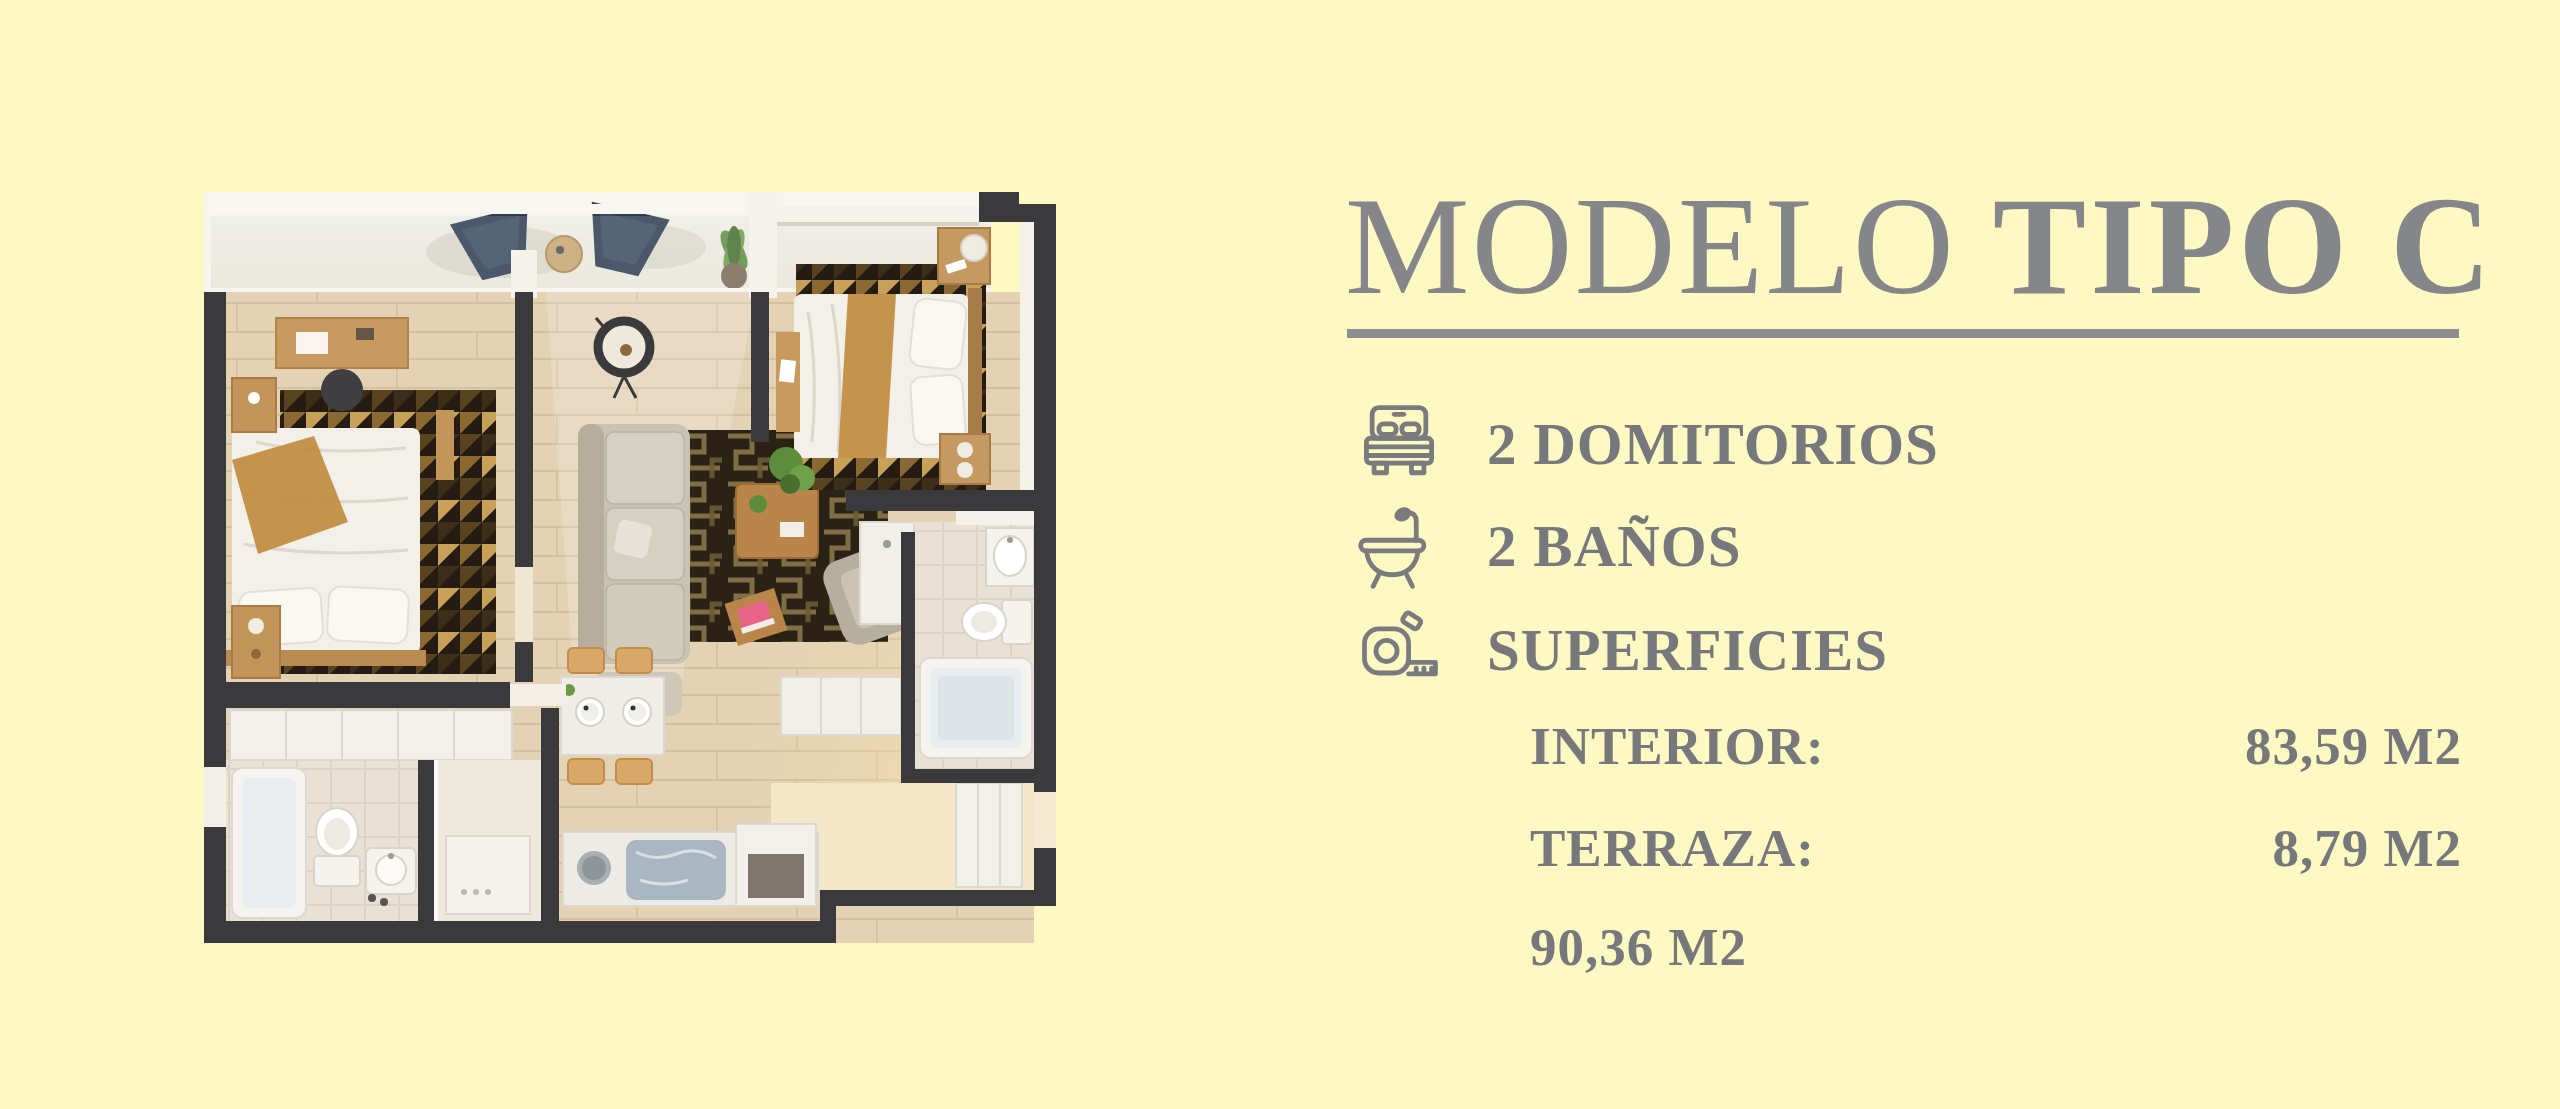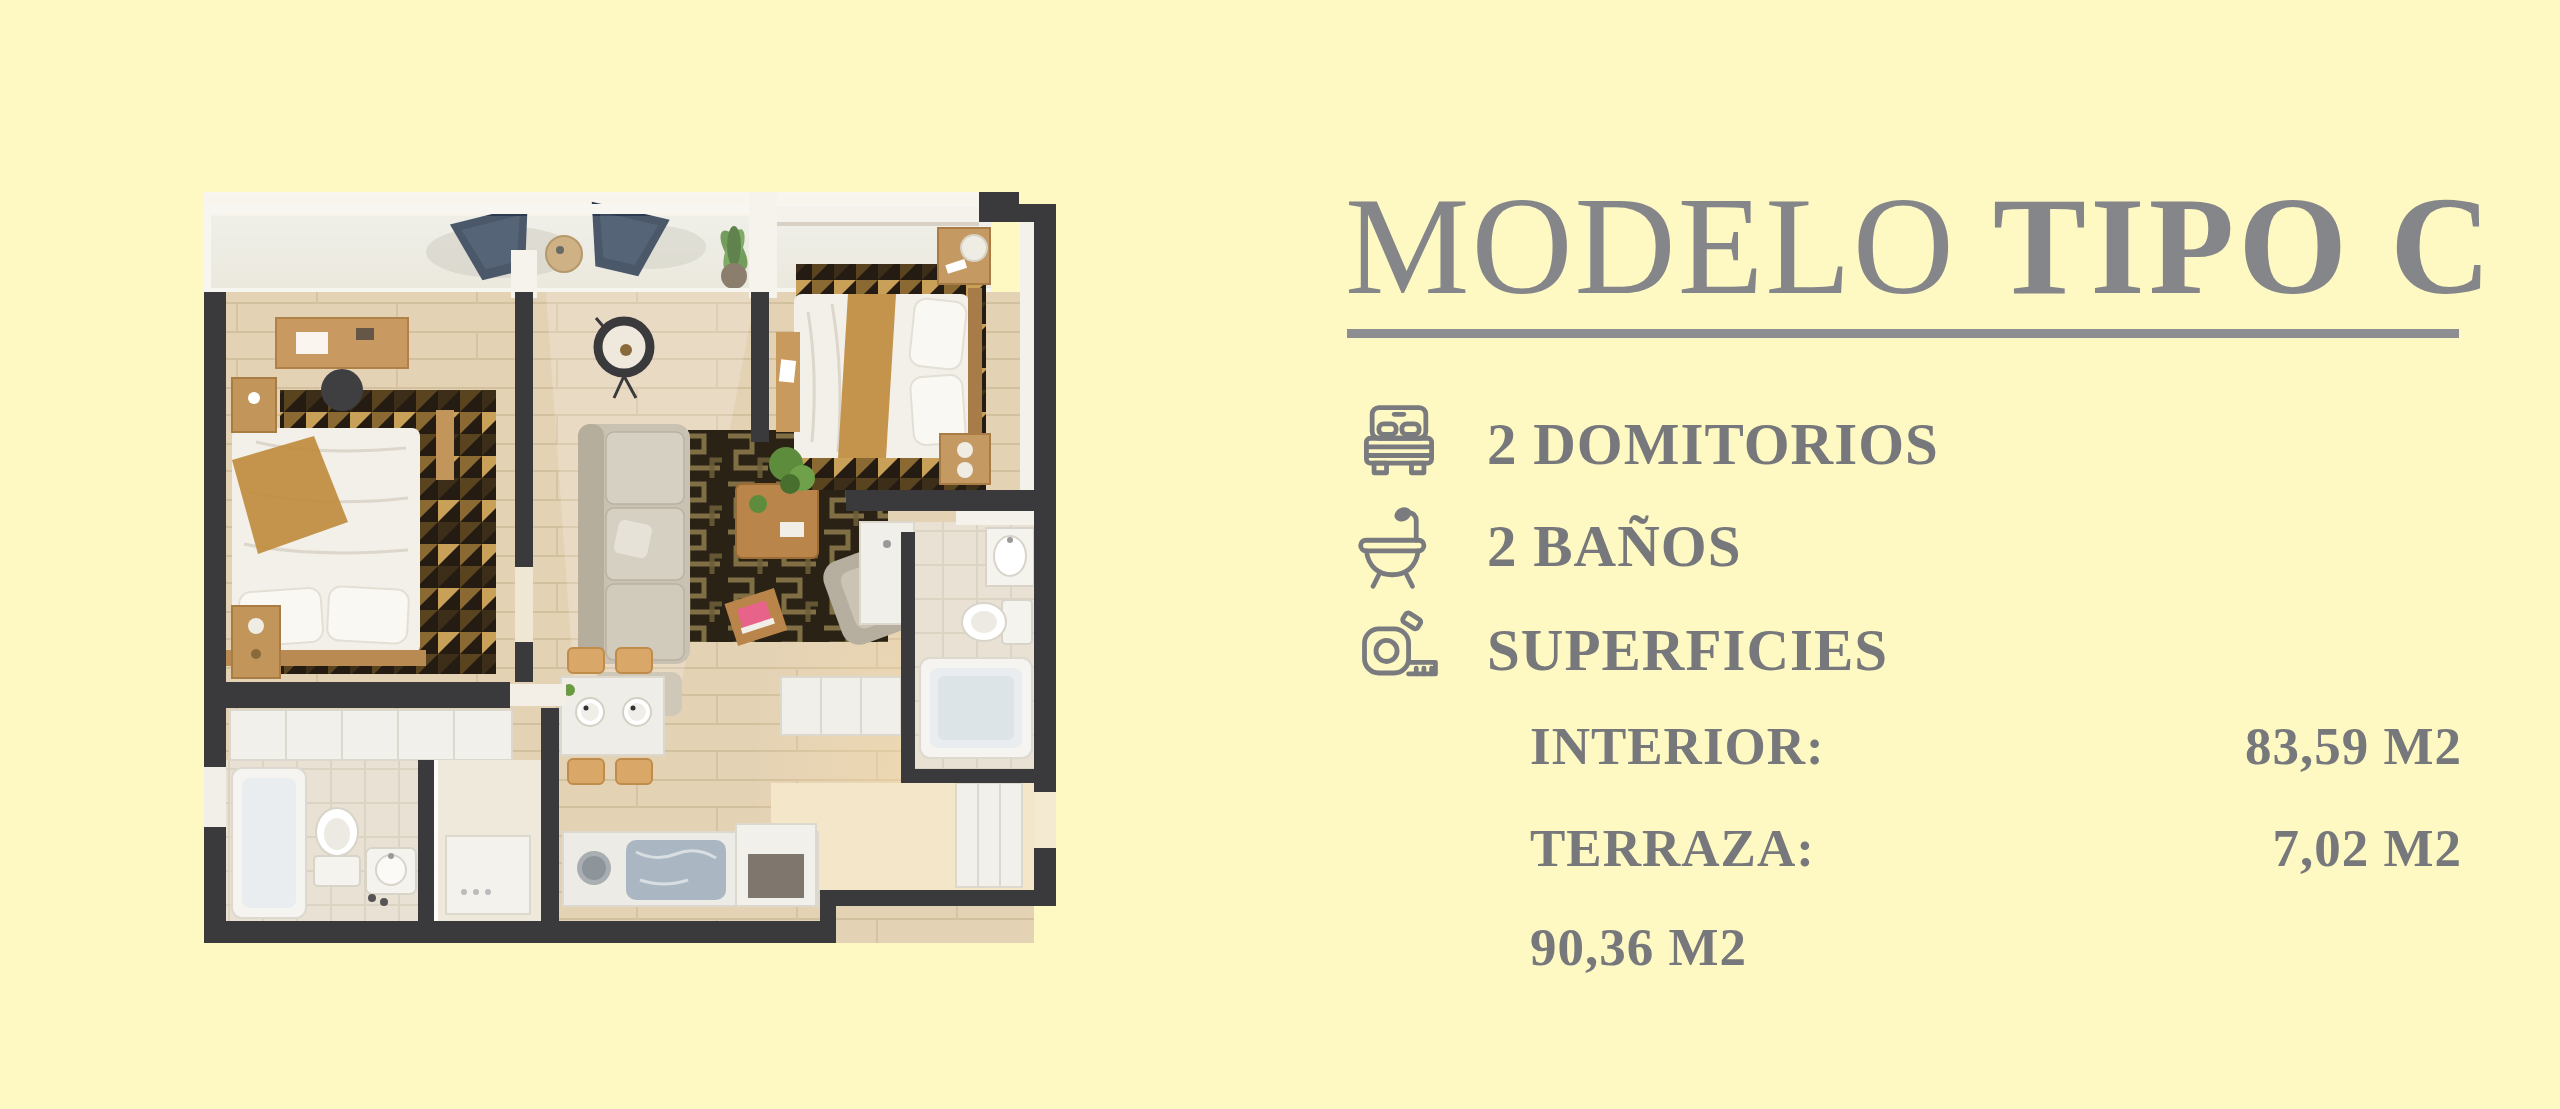--- a/index.html
+++ b/index.html
@@ -374,20 +374,20 @@
       </span>
       <span class="lbl">SUPERFICIES</span>
     </div>
 
     <div class="surfrow s1">
       <span class="lab">INTERIOR:</span>
       <span class="val">83,59 M2</span>
     </div>
     <div class="surfrow s2">
       <span class="lab">TERRAZA:</span>
-      <span class="val">7,02 M2</span>
+      <span class="val">8,79 M2</span>
     </div>
     <div class="surfrow s3">
       <span class="val">90,36 M2</span>
     </div>
 
   </div>
 </div>
 
 </body></html>

